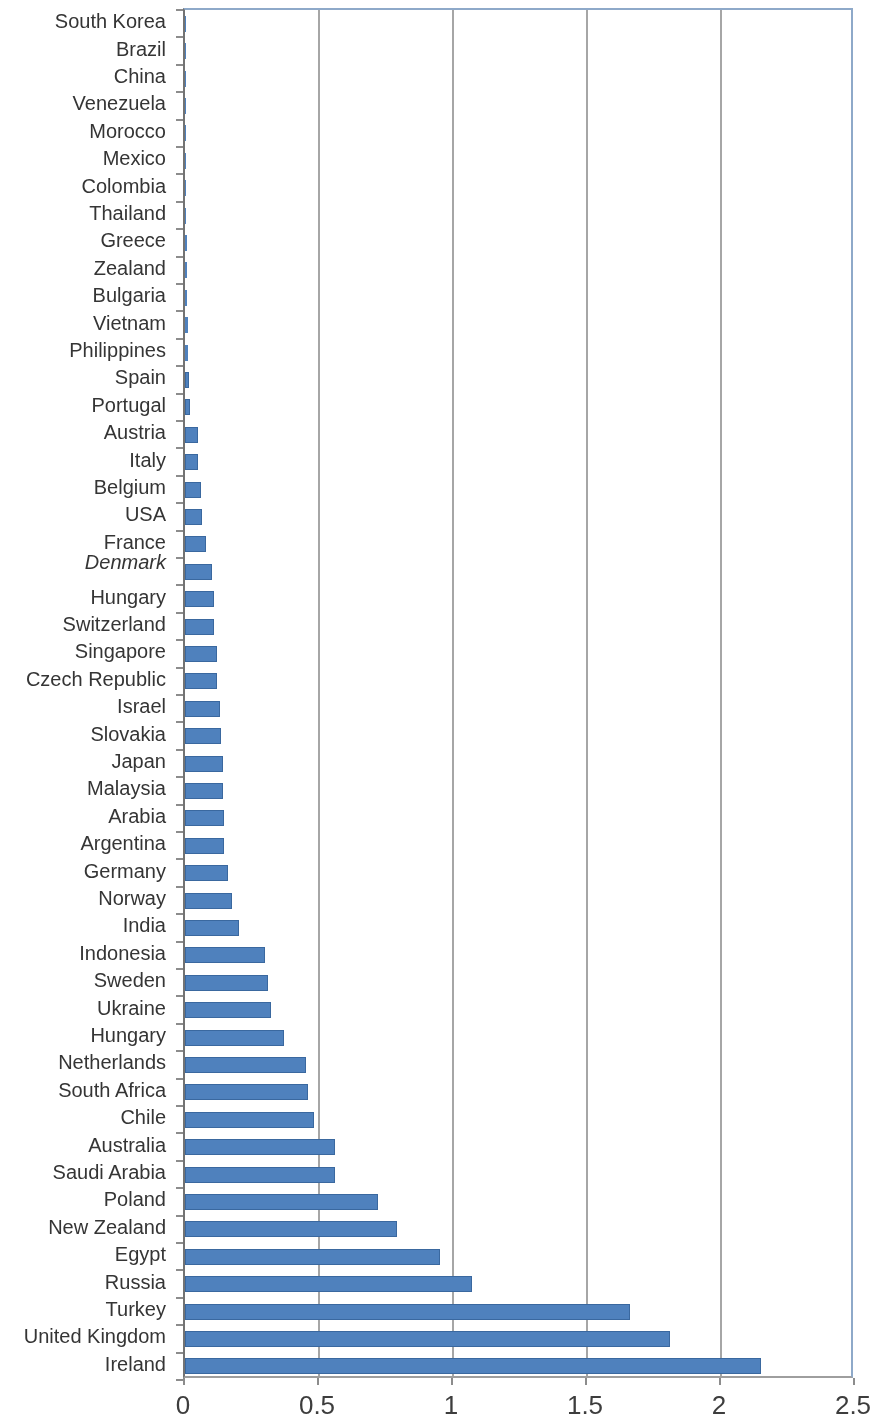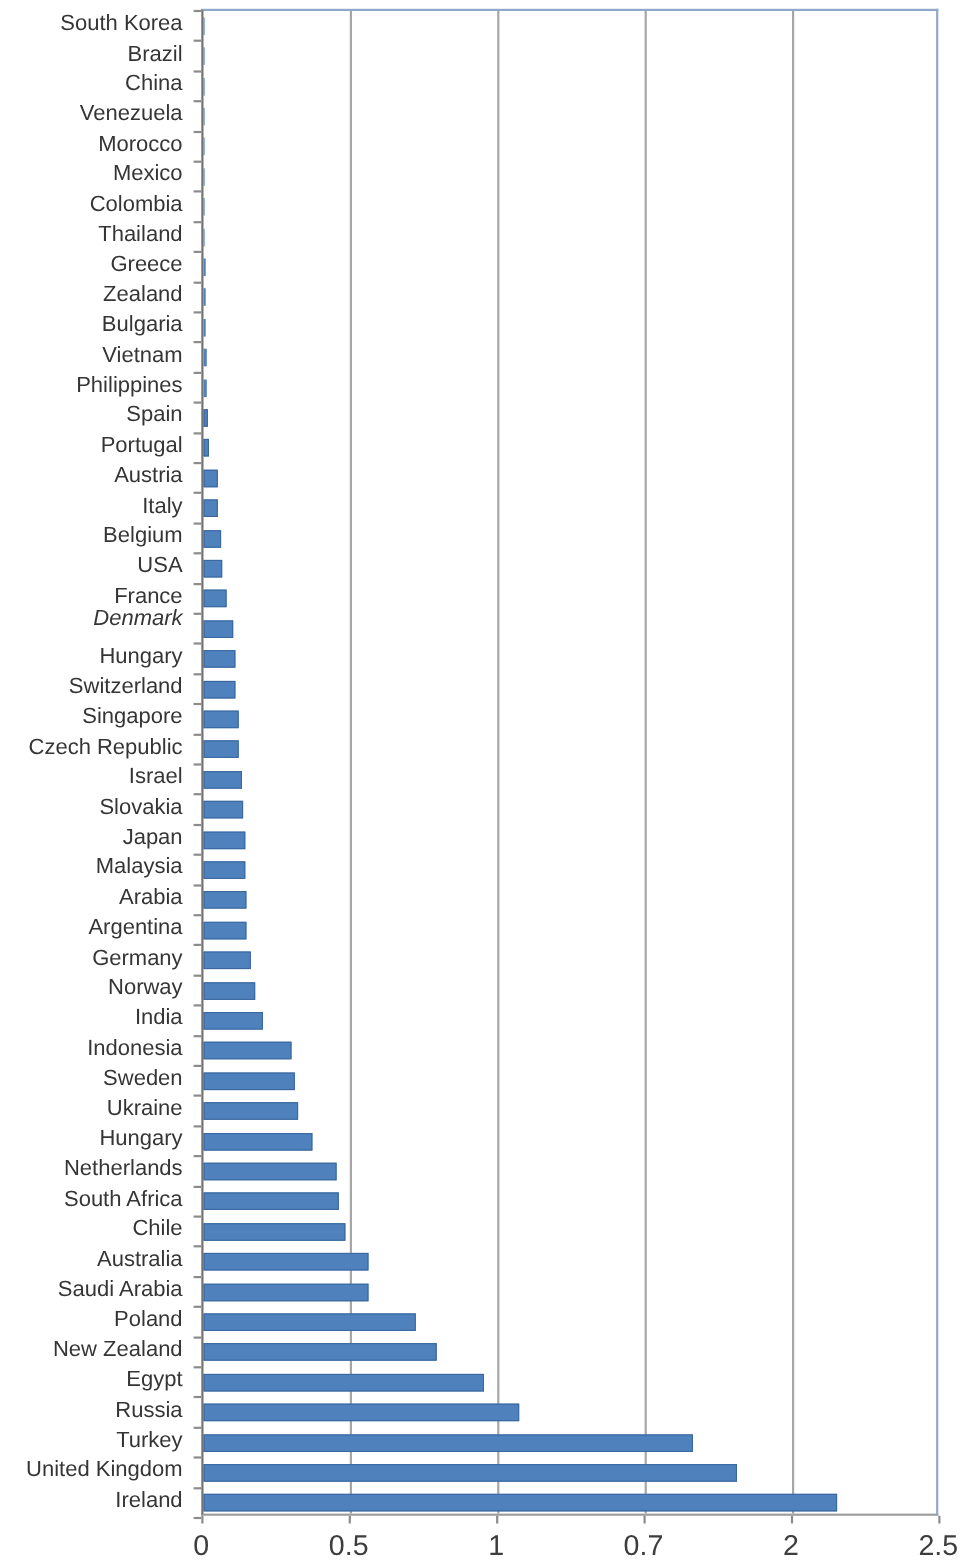--- a/index.html
+++ b/index.html
@@ -258,17 +258,17 @@
       <div class="cat-label" style="top: 1233px; height: 27.4px; padding-left: 24px;">Egypt</div>
       <div class="cat-label" style="top: 1260.4px; height: 27.4px; margin-left: 32px;">Russia</div>
       <div class="cat-label" style="top: 1287.8px; height: 27.4px;">Turkey</div>
       <div class="cat-label" style="top: 1315.2px; height: 27.4px;">United Kingdom</div>
       <div class="cat-label" style="top: 1342.6px; height: 27.4px;">Ireland</div>
     </div>
   <div id="x-labels">
       <div class="x-label" style="left: 183px; top: 0px;">0</div>
       <div class="x-label" style="left: 317px; top: 0px;">0.5</div>
       <div class="x-label" style="left: 451px; top: 0px;">1</div>
-      <div class="x-label" style="left: 585px; top: 0px;">0.7</div>
+      <div class="x-label" style="left: 585px; top: 0px;">1.5</div>
       <div class="x-label" style="left: 719px; top: 0px;">2</div>
       <div class="x-label" style="left: 853px; top: 0px;">2.5</div>
     </div>
 </div>
 
 </body></html>

